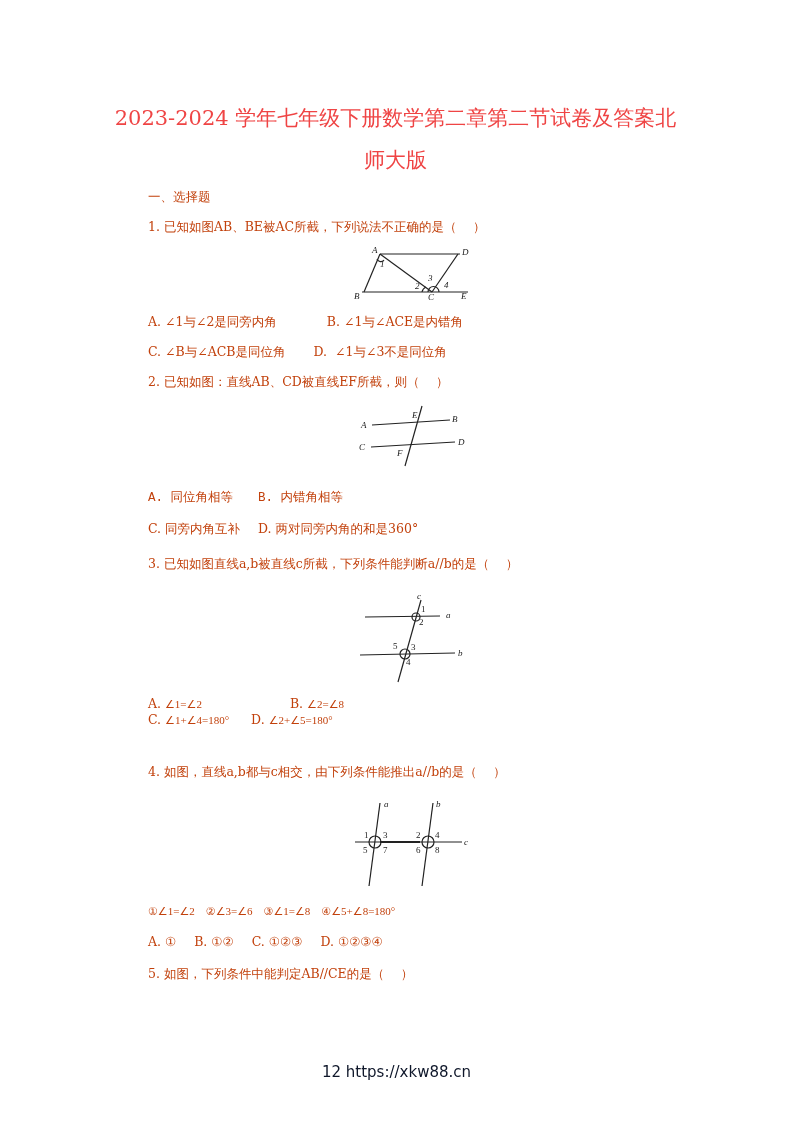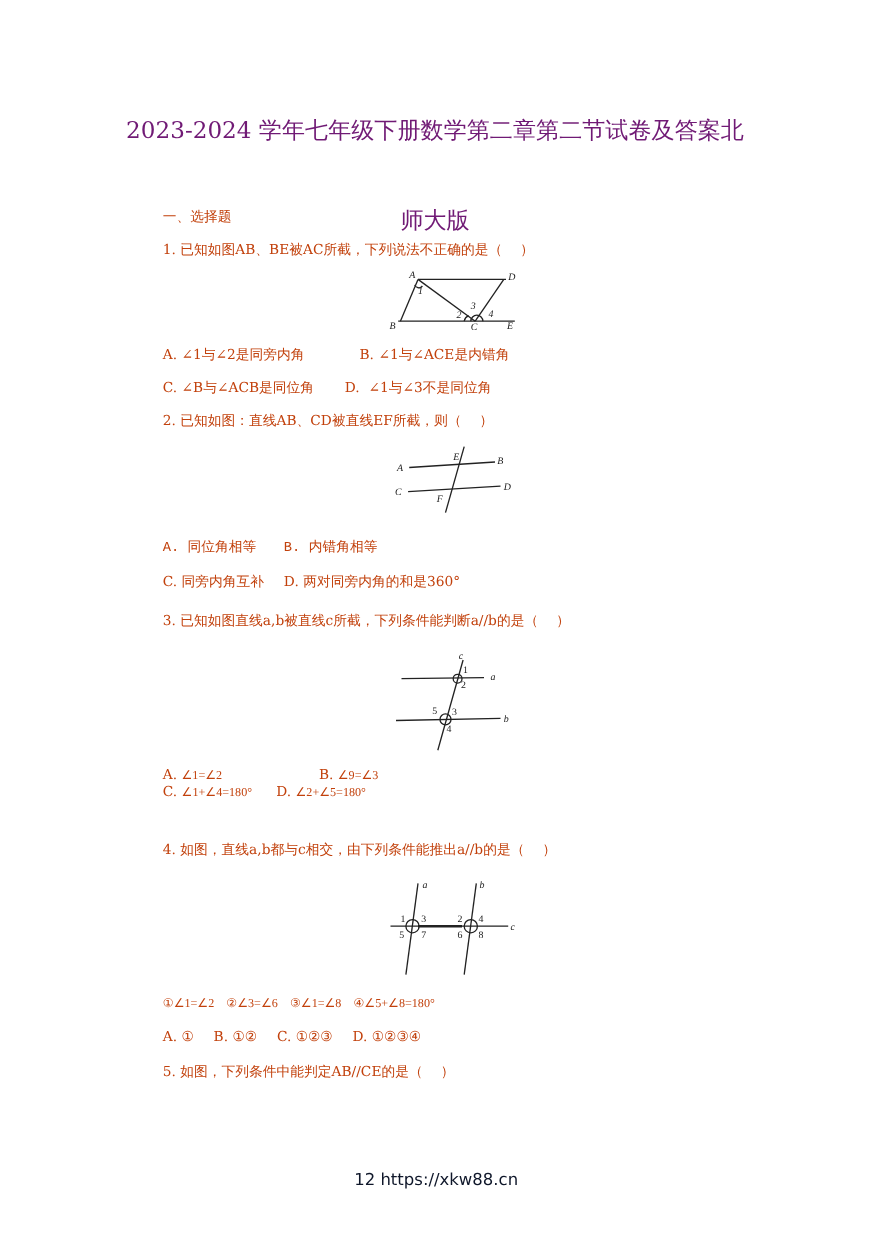--- a/index.html
+++ b/index.html
@@ -1,20 +1,20 @@
 <!DOCTYPE html>
 <html><head>
 <meta charset="utf-8">
 <style>
   html, body { margin:0; padding:0; background:#fff; }
   body { width:793px; height:1122px; position:relative; overflow:hidden;
          font-family:"DejaVu Serif","Liberation Serif",serif; color:#222; }
-  .title { position:absolute; left:0; width:791px; text-align:center; font-size:21px; color:#701a75; }
+  .title { position:absolute; left:0; width:791px; text-align:center; font-size:21px; color:#ef4444; }
   .t1 { top:104px; }
-  .t2 { top:146px;margin-top:40px; }
+  .t2 { top:146px; }
   .line { position:absolute; left:148px; font-size:12.5px; white-space:nowrap; color:#c2410c; }
   .m { font-family:"Liberation Serif",serif; font-size:11px; }
   .fig { position:absolute; }
   .fig svg { display:block; }
   .footer { position:absolute; top:1063px; left:0; width:793px; text-align:center;
             font-family:"DejaVu Sans","Liberation Sans",sans-serif; font-size:15px; color:#0f172a; }
   .gap { display:inline-block; }
 </style>
 </head>
 <body>
@@ -117,21 +117,21 @@
       <text x="38" y="59">5</text>
         <text x="56" y="60">3</text>
       <text x="103" y="66" font-style="italic">b</text>
       <text x="51" y="75">4</text>
     </g>
   </svg>
 </div>
 <div class="line" style="top:696px;">
   <span><span>A.</span>&nbsp;<span class="m">∠1=∠2</span></span>
   <span class="gap" style="width:80px"></span>
-  <span><span>B.</span>&nbsp;<span class="m">∠9=∠3</span></span>
+  <span><span>B.</span>&nbsp;<span class="m">∠2=∠8</span></span>
 </div>
 <div class="line" style="top:712px;">
   <span><span>C.</span>&nbsp;<span class="m">∠1+∠4=180°</span></span>
   <span class="gap" style="width:14px"></span>
   <span><span>D.</span>&nbsp;<span class="m">∠2+∠5=180°</span></span>
 </div>
 
 <div class="line" style="top:764px;">
   <span>4.</span>
   <span>如图，直线a,b都与c相交，由下列条件能推出a//b的是（　 ）</span>

